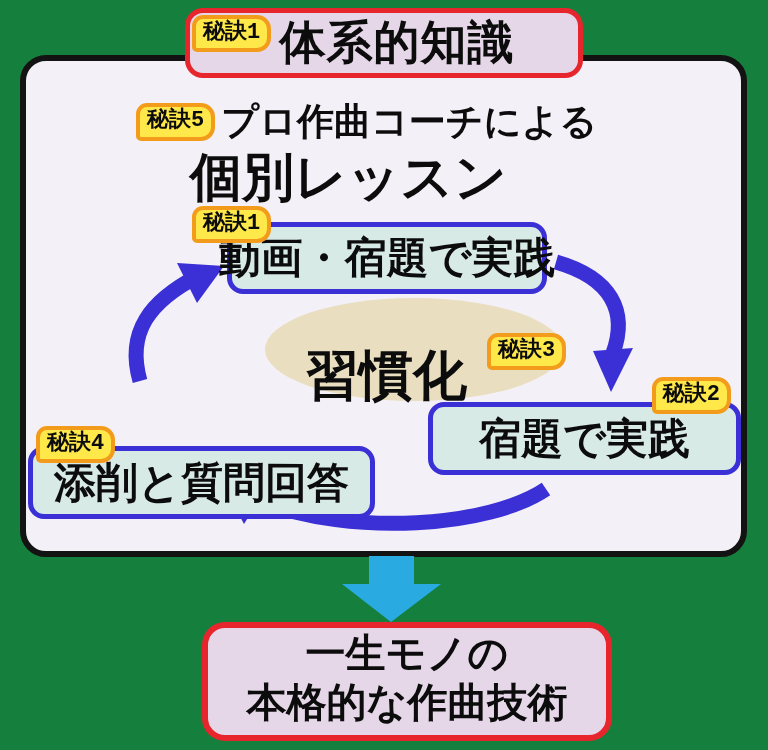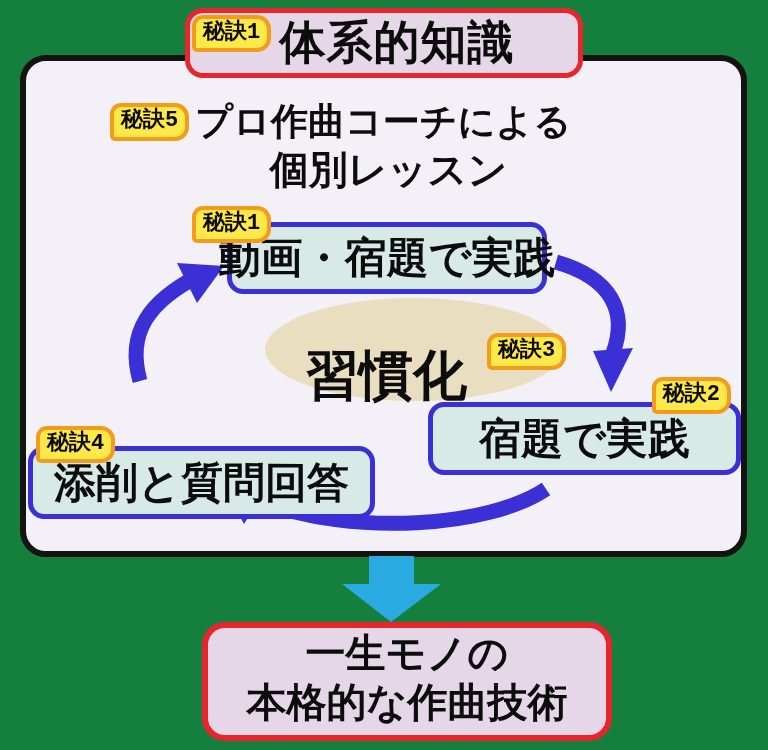--- a/index.html
+++ b/index.html
@@ -12,36 +12,36 @@
     position:absolute;left:20px;top:55px;width:727px;height:502px;
     box-sizing:border-box;border:6px solid #131313;border-radius:26px;
     background:#f4f0f7;z-index:0;
   }
   
   .badge{
     position:absolute;z-index:5;background:#ffe94a;border:4px solid #f39c1b;
     border-radius:11px 14px 14px 5px;font-size:22px;font-weight:700;line-height:1.1;
     padding:2px 7px 3px 7px;white-space:nowrap;color:#0c0c0c;box-sizing:border-box;
   }
-  .badge.inline{position:static;display:inline-block;margin-right:6px;}
+  .badge.inline{position:static;display:inline-block;margin-right:6px;margin-left:26px;}
   
   .redbox{
     position:absolute;box-sizing:border-box;background:#e6d7e8;border:5px solid #e6252c;
     border-radius:18px;display:flex;align-items:center;justify-content:center;
     flex-direction:column;z-index:3;
   }
   .topbox{left:185px;top:8px;width:398px;height:70px;}
   .topbox .lbl{font-size:46px;font-weight:700;letter-spacing:1px;padding-left:26px;}
   .resultbox{left:202px;top:622px;width:410px;height:119px;border-width:6px;border-radius:23px;}
   .resultbox .lbl{font-size:40px;font-weight:700;line-height:1.22;text-align:center;}
   
   .hline1{position:absolute;left:110px;top:97px;display:flex;align-items:center;z-index:3;}
   .hline1 .txt{font-size:37px;font-weight:700;}
-  .hline2{position:absolute;left:190px;top:143px;width:397px;text-align:center;
-    font-size:39px;font-weight:700;z-index:3;}
+  .hline2{position:absolute;left:190px;top:143px;width:397px;text-align:left;
+    font-size:52px;font-weight:700;z-index:3;}
   
   .bluebox{
     position:absolute;box-sizing:border-box;background:#d8eae6;border:5px solid #3a30d6;
     border-radius:16px;display:flex;align-items:center;justify-content:center;z-index:3;
   }
   .bluebox .lbl{font-size:42px;font-weight:700;white-space:nowrap;}
   .videobox{left:227px;top:222px;width:320px;height:72px;}
   .correctionbox{left:28px;top:402px;width:347px;height:73px;margin-top:44px;}
   .homeworkbox{left:428px;top:402px;width:313px;height:73px;justify-content:center;}
   

